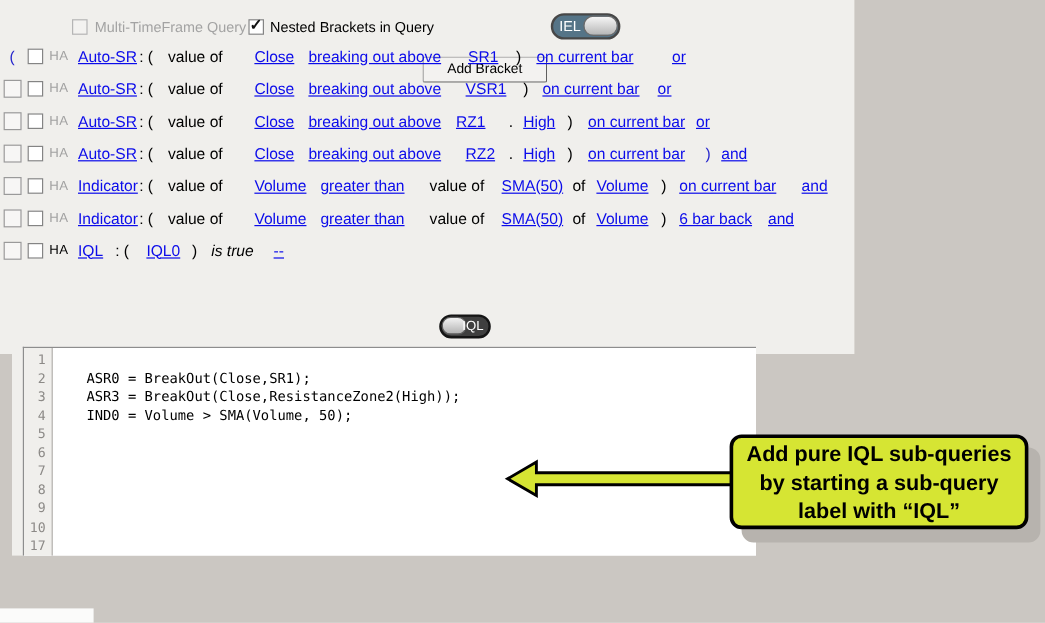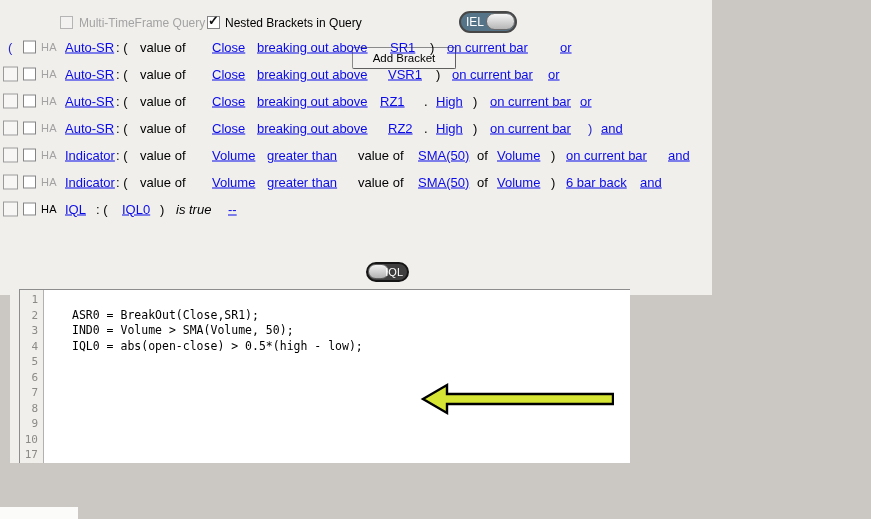--- a/index.html
+++ b/index.html
@@ -205,26 +205,31 @@
           <div class="num">6</div>
           <div class="num">7</div>
           <div class="num">8</div>
           <div class="num">9</div>
           <div class="num">10</div>
           <div class="num">17</div>
         </div>
       <div class="code" id="codelines">
           <div class="cl"></div>
           <div class="cl">ASR0 = BreakOut(Close,SR1);</div>
+          <div class="cl">ASR3 = BreakOut(Close,ResistanceZone2(High));</div>
           <div class="cl">IND0 = Volume &gt; SMA(Volume, 50);</div>
-          <div class="cl">IQL0 = abs(open-close) &gt; 0.5*(high - low);</div>
           <div class="cl"></div>
           <div class="cl"></div>
         </div>
     </div>
   </section>
 
   <svg class="arrow" width="197" height="37" viewBox="0 0 197 37">
     <polygon points="6,18 30,4 30,13 196,13 196,23 30,23 30,32" style="fill:var(--callout-fill,#d6e533);stroke:#000;stroke-width:2.4;stroke-linejoin:miter;"></polygon>
   </svg>
+  <div class="callout">
+    <div>Add pure IQL sub-queries</div>
+    <div>by starting a sub-query</div>
+    <div>label with “IQL”</div>
+  </div>
 
   <div class="win-fragment"></div>
 </div>
 
 </body></html>

